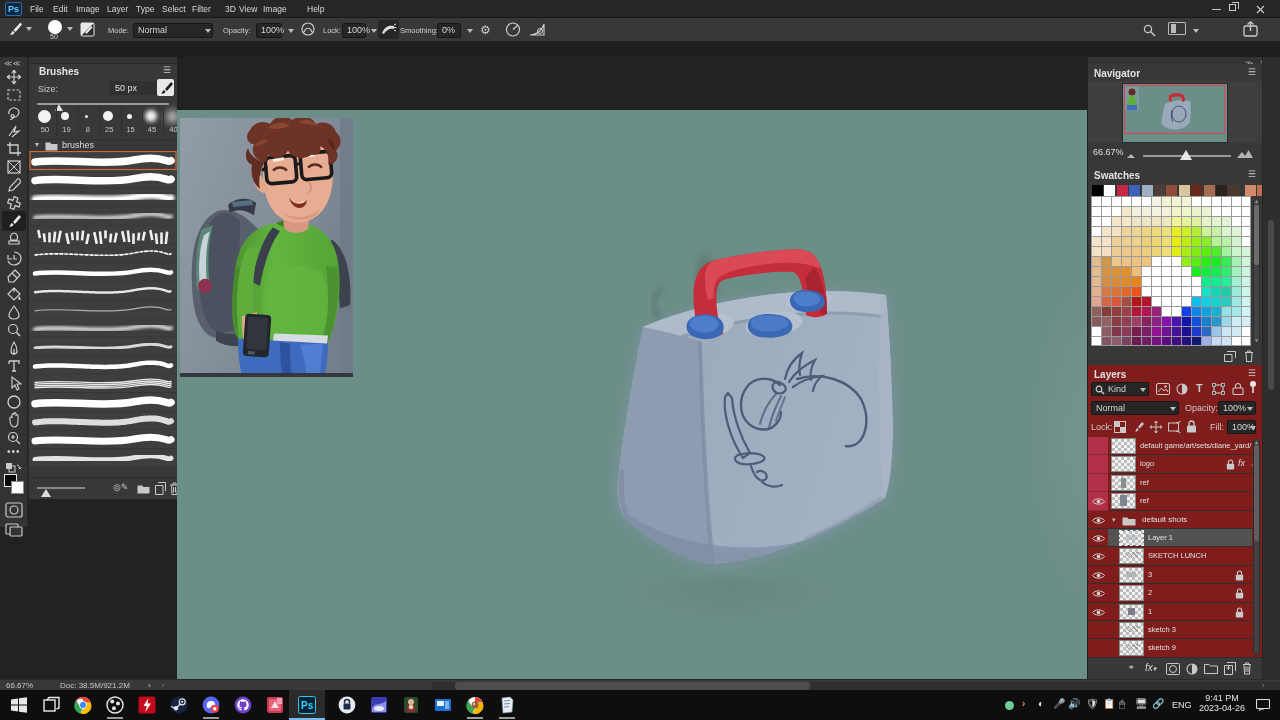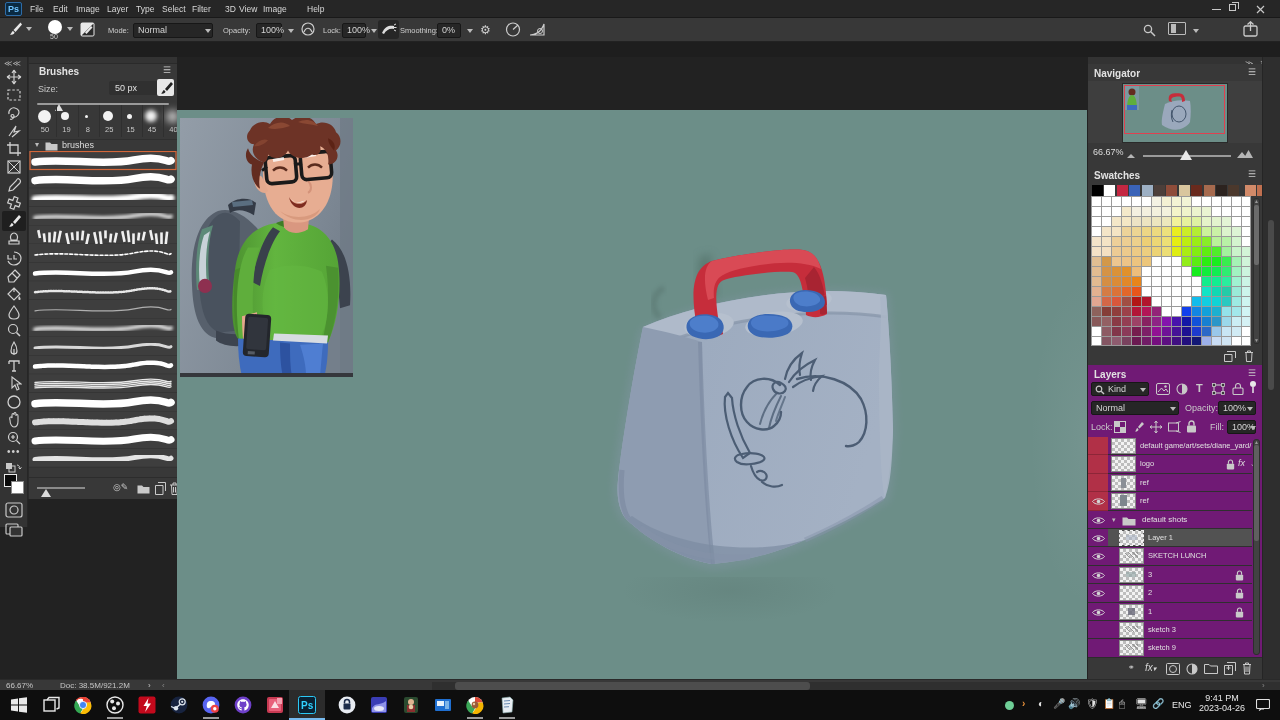--- a/index.html
+++ b/index.html
@@ -747,21 +747,21 @@
 <div class="abs" style="left:166px;top:40px;width:5px;height:60px;background:#6b6b6b;border-radius:2px;"></div>
 <div class="abs" style="left:166px;top:33px;color:#999;font-size:5px;">▲</div>
 <div class="abs" style="left:166px;top:172px;color:#999;font-size:5px;">▼</div>
 <svg class="abs" style="left:136px;top:186px;" width="12" height="11" viewBox="0 0 12 11">
           <path d="M3 0.5 L11.5 0.5 L11.5 7 M0.5 3.5 L8 3.5 L8 10.5 L0.5 10.5 Z" fill="none" stroke="#c9c9c9"></path>
         </svg>
 <svg class="abs" style="left:156px;top:185px;" width="10" height="12" viewBox="0 0 10 12">
           <path d="M1 2.5 L9 2.5 M3.5 2.5 L3.5 1 L6.5 1 L6.5 2.5 M2 2.5 L2.5 11.5 L7.5 11.5 L8 2.5" fill="none" stroke="#c9c9c9"></path>
         </svg>
 </div>
-<div class="abs" style="left:0;top:308px;width:174px;height:314px;background:#701a75;">
+<div class="abs" style="left:0;top:308px;width:174px;height:314px;background:#7f1d1d;">
 <div class="abs" style="left:6px;top:4px;color:#e2e2e2;font-size:10px;font-weight:bold;">Layers</div>
 <div class="abs" style="left:160px;top:3px;color:#ccc;font-size:9px;">☰</div>
 <div class="abs dd" style="left:3px;top:17px;width:58px;height:14px;"><span style="margin-left:12px;">Kind</span></div>
 <svg class="abs" style="left:7px;top:20px;" width="10" height="10" viewBox="0 0 10 10">
           <circle cx="4" cy="4" r="2.8" fill="none" stroke="#c9c9c9" stroke-width="1.2"></circle>
           <path d="M6.2 6.2 L9 9" stroke="#c9c9c9" stroke-width="1.4"></path>
         </svg>
 <div class="abs" style="left:52px;top:23px;border-left:3px solid transparent;border-right:3px solid transparent;border-top:4px solid #bbb;"></div>
 <svg class="abs" style="left:68px;top:18px;" width="14" height="12" viewBox="0 0 14 12">
           <rect x="0.5" y="0.5" width="13" height="11" rx="1.5" fill="none" stroke="#c9c9c9"></rect>

